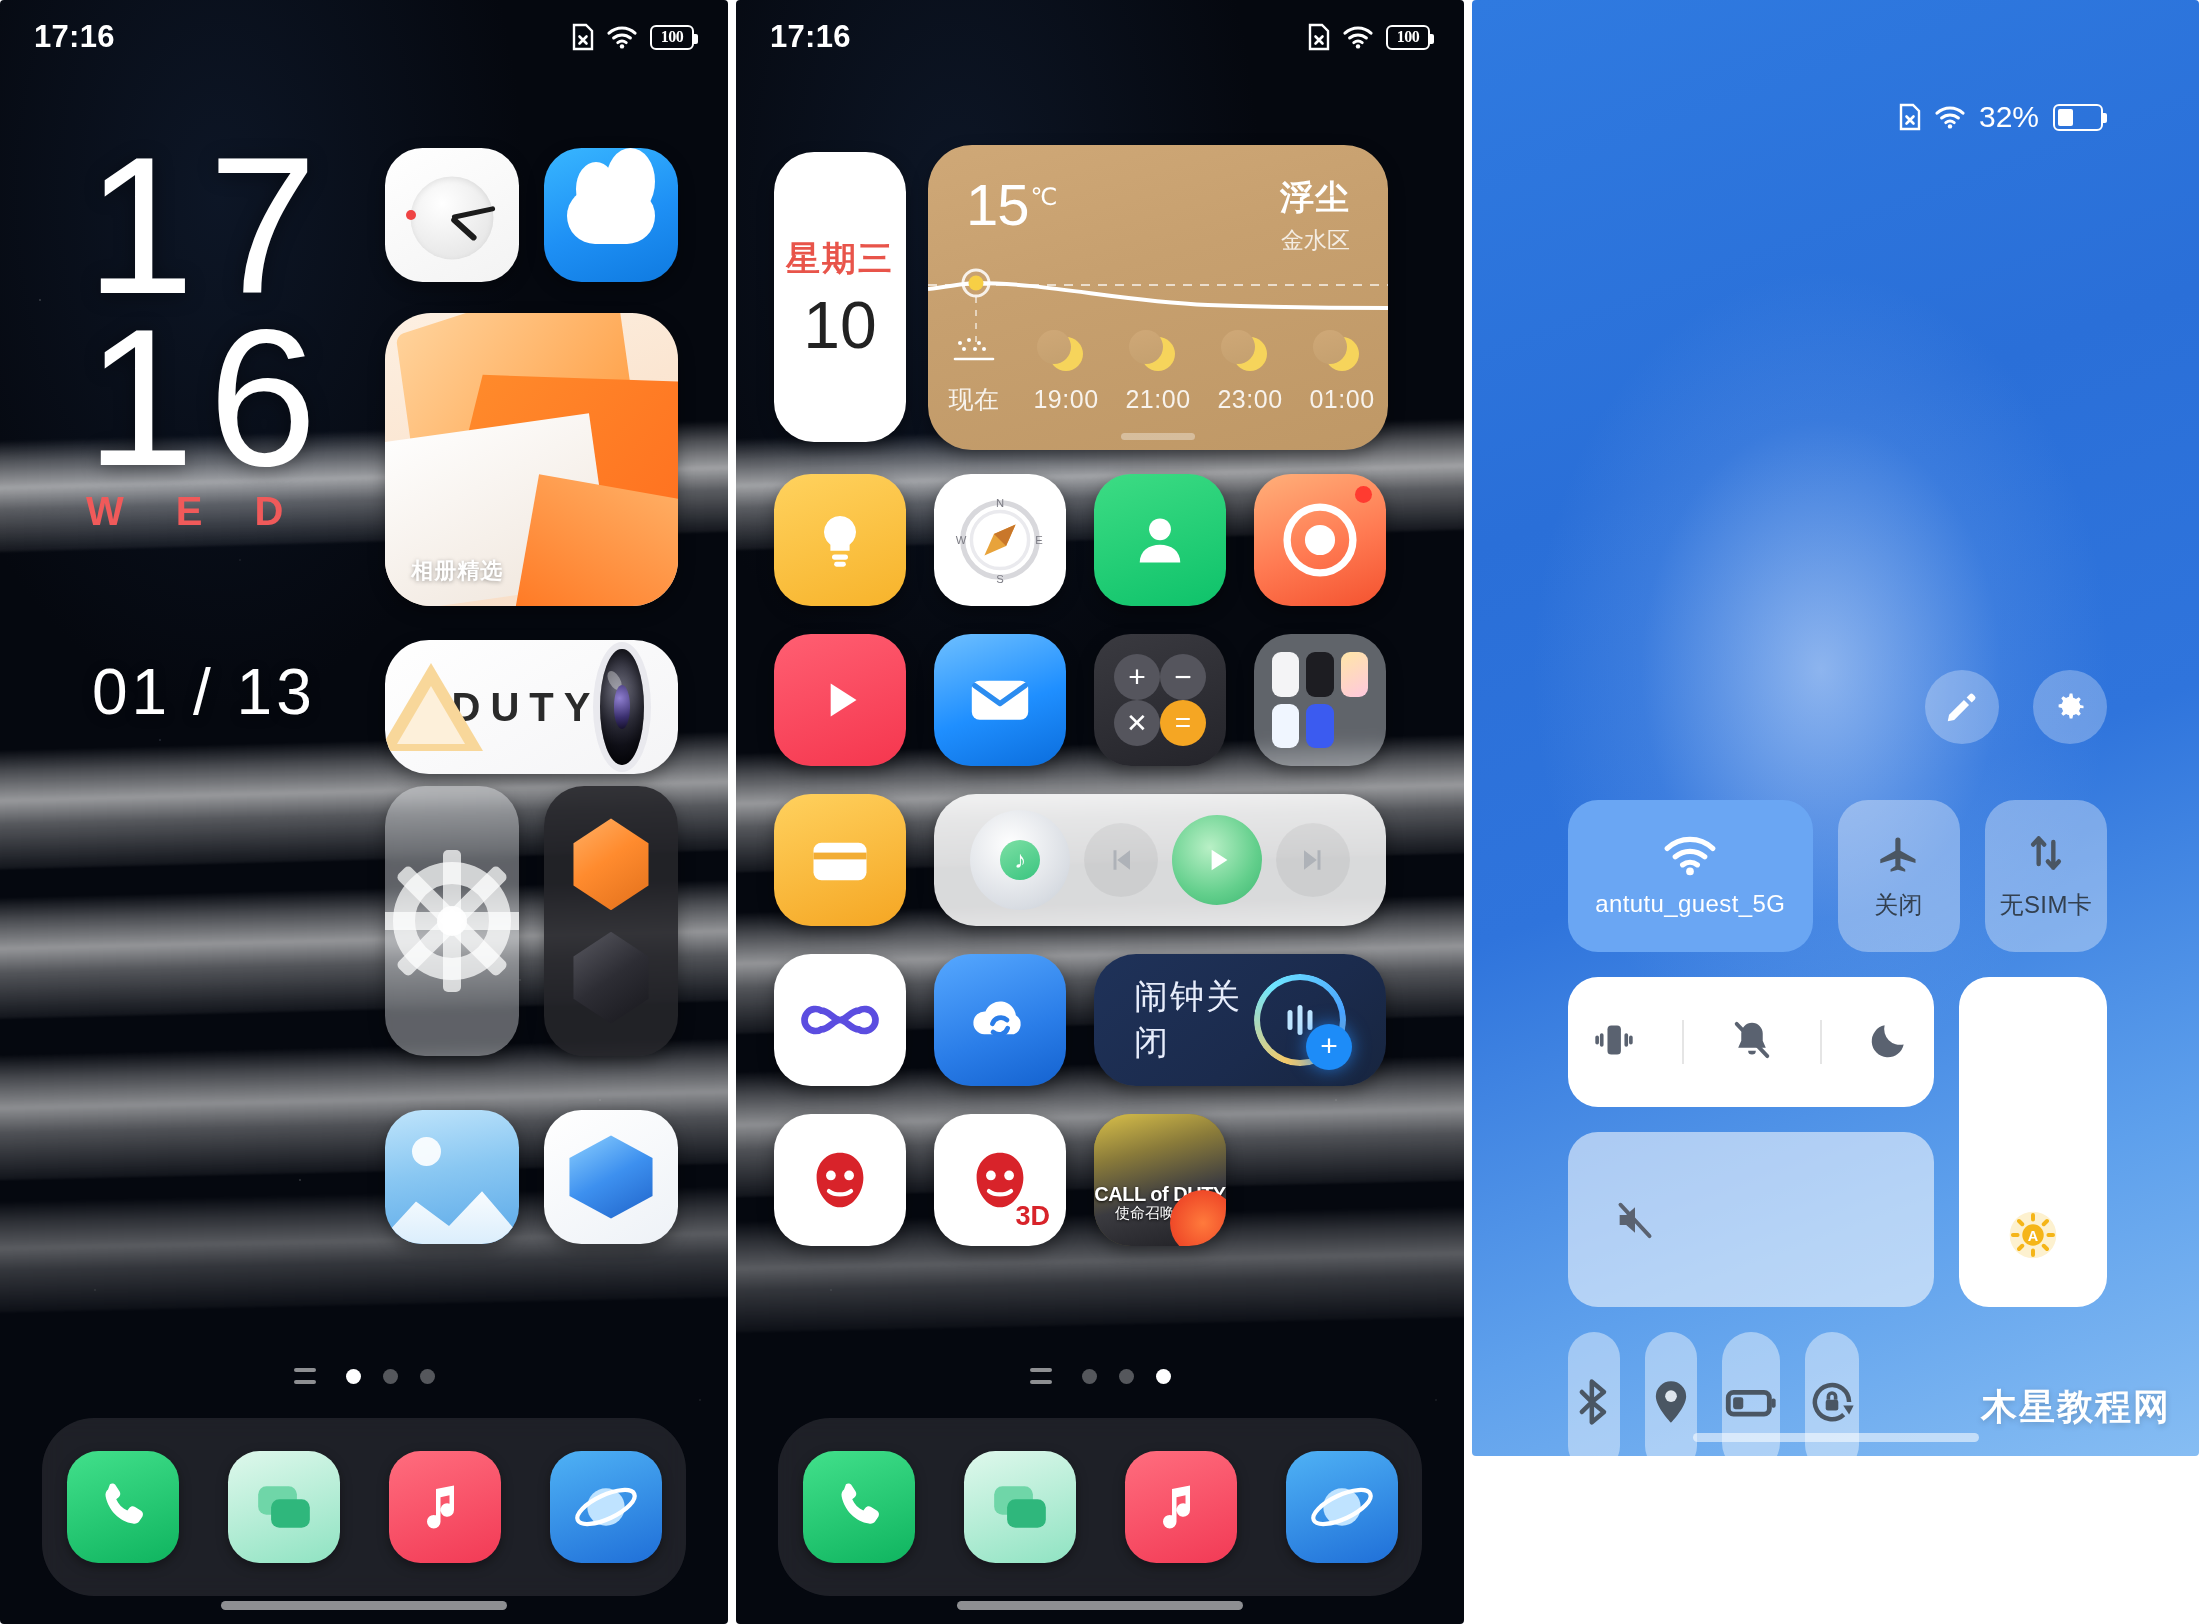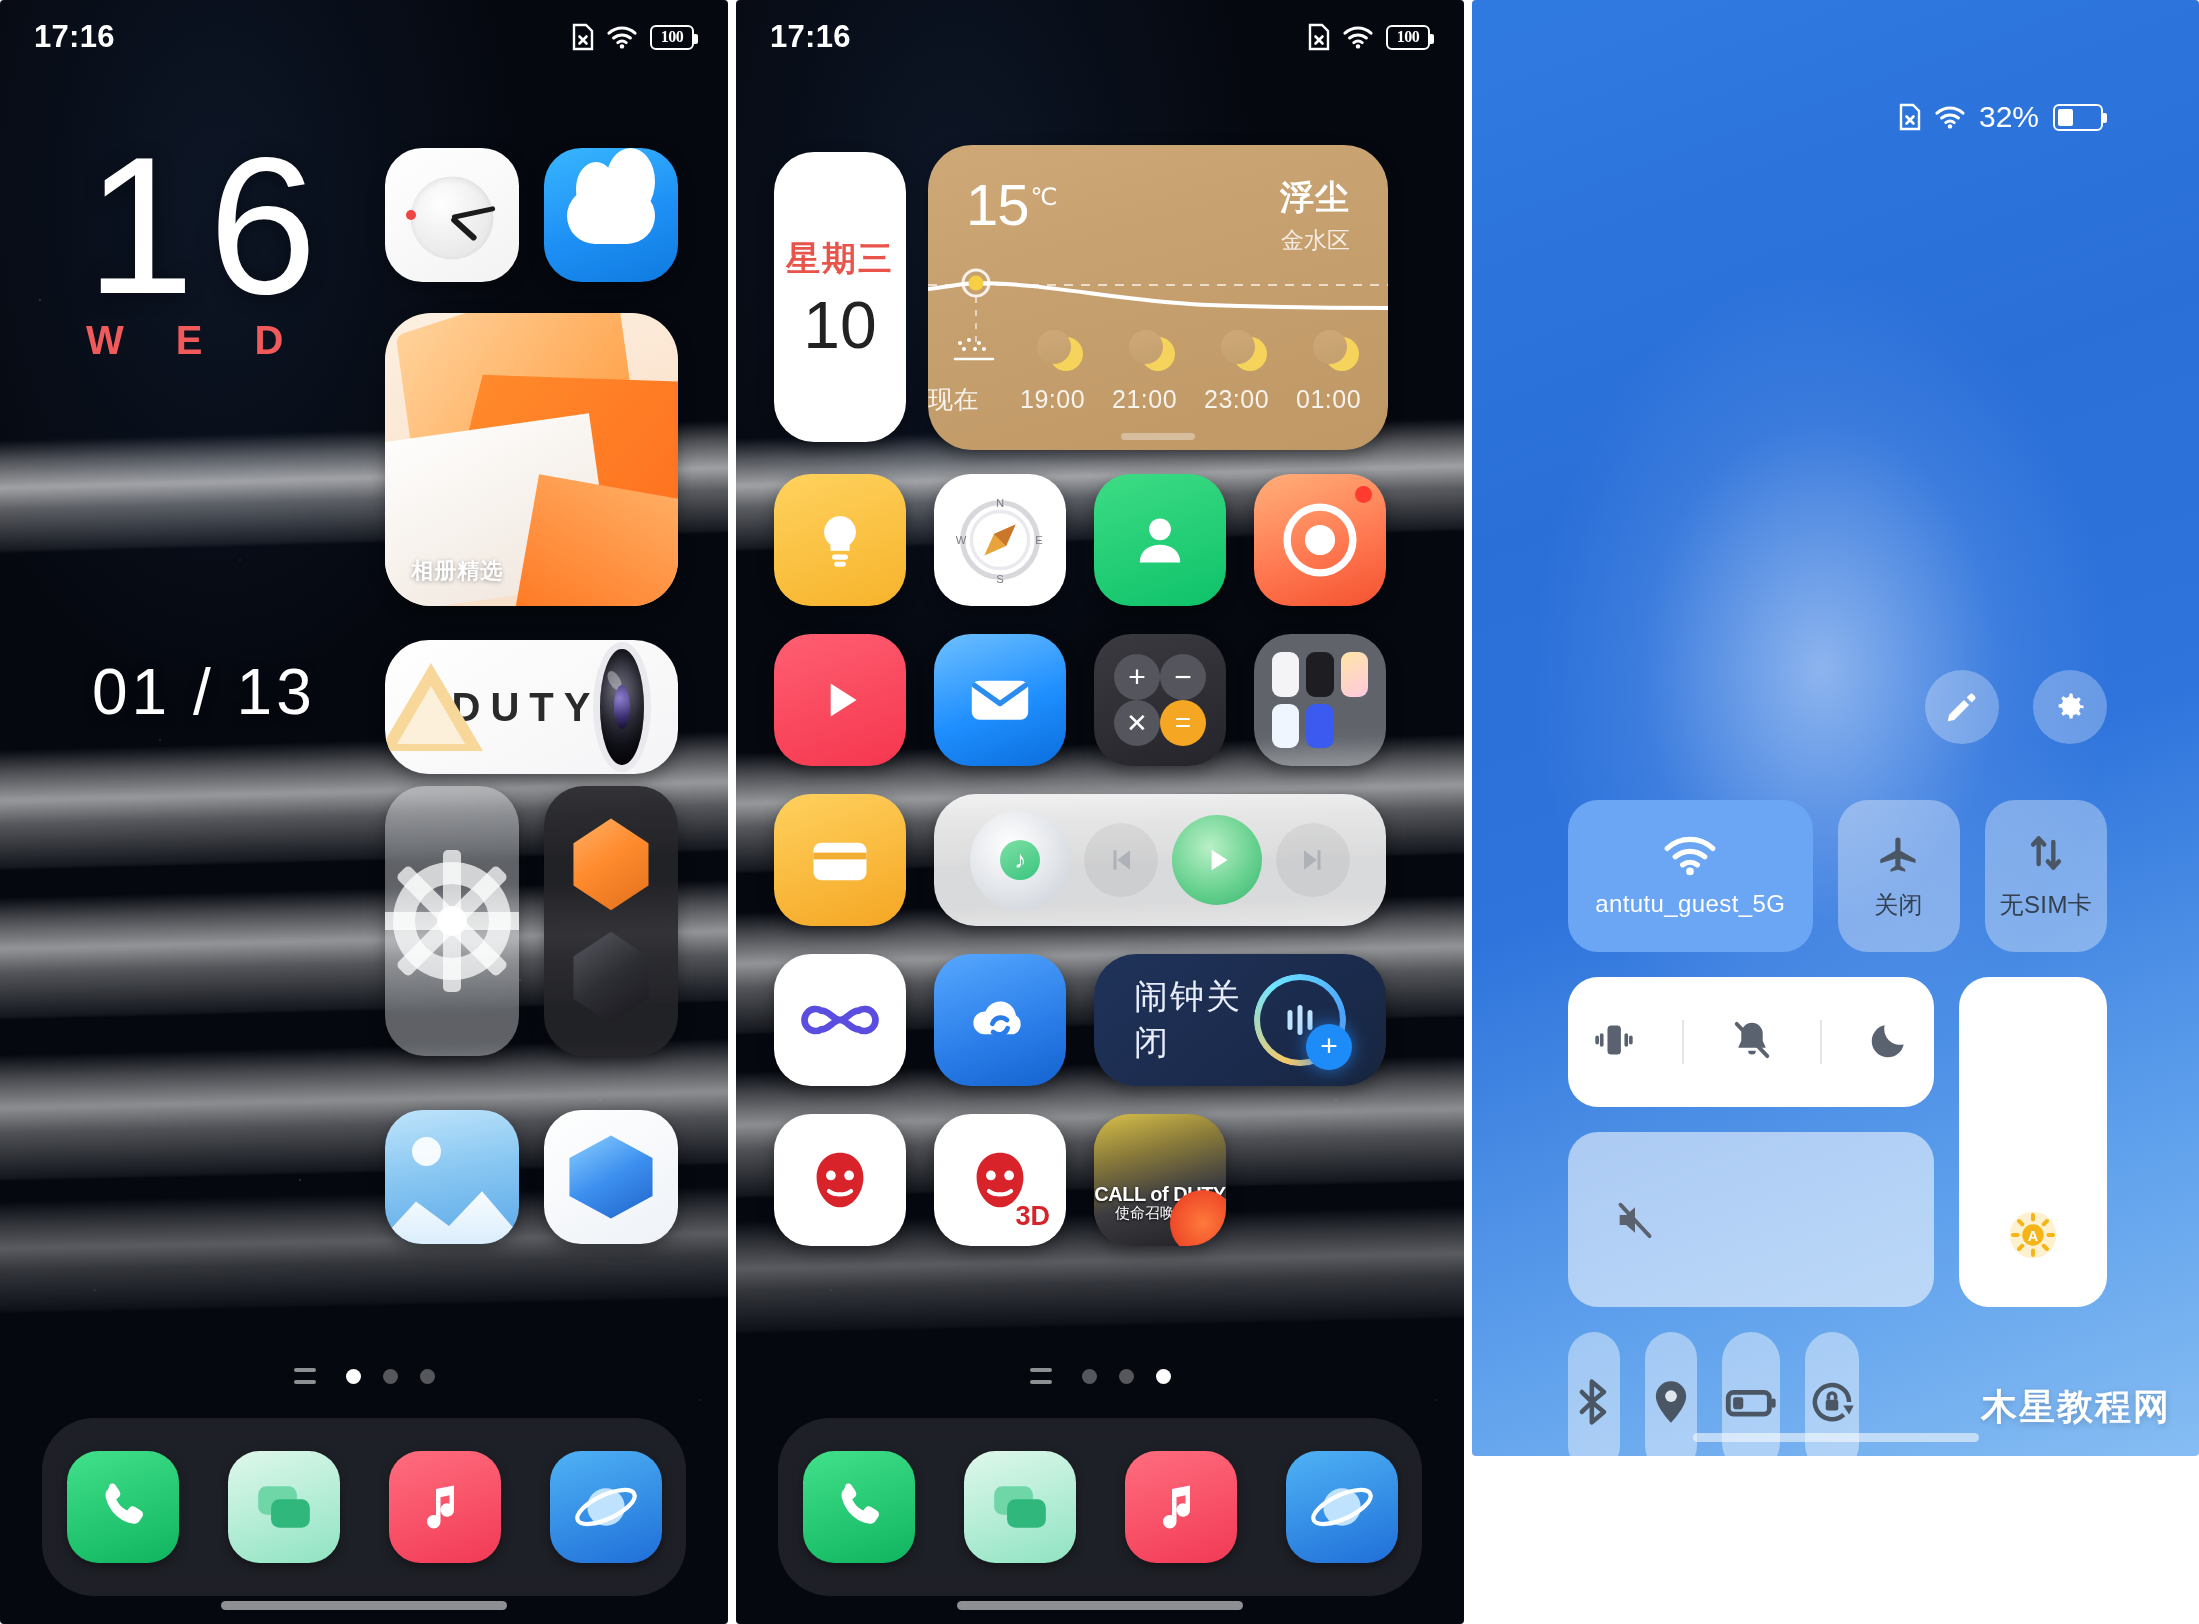--- a/index.html
+++ b/index.html
@@ -159,21 +159,21 @@
 
   .w-weather { border-radius:44px; overflow:hidden;
      background:linear-gradient(165deg,#cfa877 0%,#c7a06f 40%,#bf9866 100%); }
   .w-weather .temp { position:absolute; left:38px; top:26px; color:#fff; font-size:58px;
      font-weight:500; letter-spacing:-1px; }
   .w-weather .temp sup { font-size:24px; font-weight:400; vertical-align:super; margin-left:2px;}
   .w-weather .cond { position:absolute; right:38px; top:30px; text-align:right; }
   .w-weather .cond b { display:block; color:#fff; font-size:34px; font-weight:700; letter-spacing:1px;}
   .w-weather .cond span { display:block; color:rgba(255,255,255,.8); font-size:23px; margin-top:4px;}
   .w-weather .hours { position:absolute; left:0; right:0; bottom:34px; display:flex; }
-  .w-weather .hours > div { flex:1; }
+  .w-weather .hours > div { flex:1; text-align:center; }
   .w-weather .hours .hlbl { color:rgba(255,255,255,.88); font-size:25px; letter-spacing:.5px;}
   .w-weather .hours .moon { width:34px; height:34px; margin:0 auto 14px;
      background:#f6d45b; border-radius:50%; position:relative; }
   .w-weather .hours .moon:after { content:""; position:absolute; left:-34%; top:-22%;
      width:100%; height:100%; border-radius:50%;
      background:linear-gradient(165deg,#cfa877 0%,#c4a06f 100%); }
   .w-weather .dustic { width:46px; height:30px; margin:0 auto 16px; position:relative; }
   .w-weather .grabber { position:absolute; left:50%; transform:translateX(-50%); bottom:10px;
      width:74px; height:7px; border-radius:4px; background:rgba(255,255,255,.35); }
 
@@ -296,20 +296,21 @@
           <path d="M10.8 17.6a7 7 0 018.4 0" stroke="#fff" stroke-width="3" fill="none" stroke-linecap="round"></path>
           <circle cx="15" cy="21.4" r="2.2" fill="#fff"></circle>
         </svg>
         <div class="batt">
           <span>100</span>
         </div>
       </div>
     </div>
 
     <div class="bigclock">
+      <div class="l1">17</div>
       <div class="l2">16</div>
       <div class="wed">WED</div>
     </div>
     <div class="datebig">01 / 13</div>
 
     <div class="icon w-clock" style="left:385px;top:148px;width:134px;height:134px;">
       <div class="face"></div>
       <div class="dot-red"></div>
       <div class="hh" style="width:32px;height:6px;transform:rotate(42deg)"></div>
       <div class="mh" style="width:44px;height:5px;transform:rotate(-12deg)"></div>

